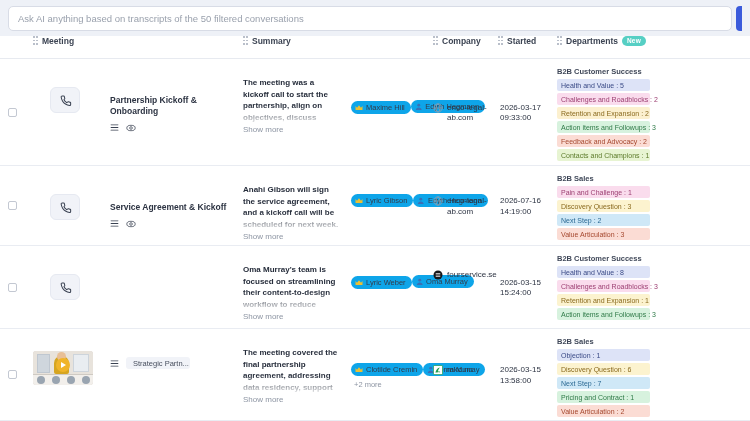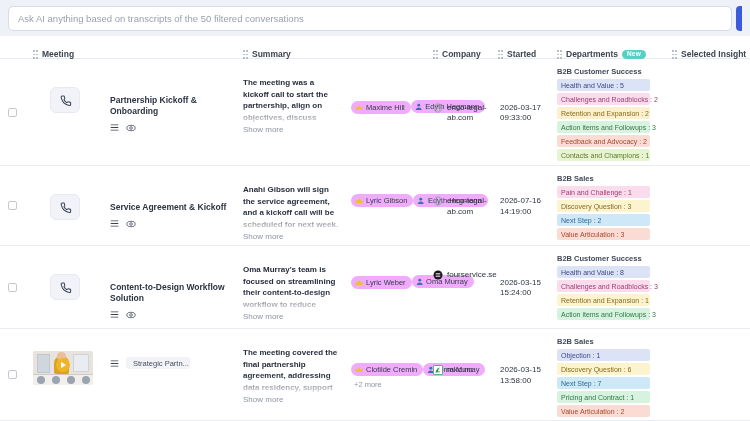--- a/index.html
+++ b/index.html
@@ -37,21 +37,21 @@
   }
 
   
   .thead {
     position: absolute; left: 0; top: 36px; width: 750px; height: 23px;
     background: #ffffff;
     border-bottom: 1px solid #e7eaf0;
   }
   .th {
     position: absolute; top: 0; height: 23px;
-    display: flex; align-items: flex-end; gap: 4px;
+    display: flex; align-items: flex-start; gap: 4px;
     font-size: 8.5px; color: #3c4453; font-weight: 600;
     white-space: nowrap;
   }
   .grip {
     display: inline-block; width: 5px; height: 9px;
     flex: 0 0 auto;
     background-image:
       radial-gradient(circle at 1px 1px, #b9bfca 0.9px, transparent 1px),
       radial-gradient(circle at 4px 1px, #b9bfca 0.9px, transparent 1px),
       radial-gradient(circle at 1px 4.5px, #b9bfca 0.9px, transparent 1px),
@@ -130,21 +130,21 @@
     font-size: 8px; line-height: 11.5px; color: #262d3b; font-weight: 600;
     width: 98px; max-height: 46px; overflow: hidden;
     -webkit-mask-image: linear-gradient(180deg,#000 62%,rgba(0,0,0,0.12) 100%);
     mask-image: linear-gradient(180deg,#000 62%,rgba(0,0,0,0.12) 100%);
   }
   .showmore { font-size: 8px; color: #8d95a3; margin-top: 2px; }
 
   
   .pchip {
     display:inline-flex; align-items:center; gap:3px;
-    background:#f0abfc; border-radius:9px; padding:2px 6px 2px 4px;
+    background:#0ea5e9; border-radius:9px; padding:2px 6px 2px 4px;
     font-size:7.5px; color:#343b49; white-space:nowrap; margin-bottom:4px;
     font-weight:500;
   }
   .pchip svg { display:block; flex:0 0 auto; }
   .pmore { font-size:7.5px; color:#8d95a3; padding-left:3px; }
 
   
   .comp { display:flex; align-items:flex-start; gap:4px; }
   .comp .cname { font-size:8px; color:#2c3342; line-height:10.5px; width:46px; }
   .favicon { width:10px;height:10px;flex:0 0 auto; margin-top:0px; }
@@ -182,24 +182,20 @@
       <span>Company</span>
     </div>
     <div class="th" style="left: 498px;">
       <span class="grip"></span>
       <span>Started</span>
     </div>
     <div class="th" style="left: 557px;">
       <span class="grip"></span>
       <span>Departments</span>
       <span class="badge-new">New</span>
-    </div>
-    <div class="th" style="left: 672px;">
-      <span class="grip"></span>
-      <span>Selected Insight</span>
     </div>
   </div>
 
 <div class="tbody" id="tbody">
     <div class="row" style="height: 107px;">
       <div class="cell" style="left:8px;top:48.5px">
         <div class="cb"></div>
       </div>
       <div class="cell" style="left:50px;top:28px">
         <div class="calltile">
@@ -333,38 +329,20 @@
     </div>
     <div class="row" style="height: 83px;">
       <div class="cell" style="left:8px;top:36.5px">
         <div class="cb"></div>
       </div>
       <div class="cell" style="left:50px;top:28px">
         <div class="calltile">
           <svg viewBox="0 0 24 24" fill="none" stroke="#3a4252" stroke-width="1.9" stroke-linecap="round" stroke-linejoin="round">
             <path d="M21.5 16.9v2.6a1.7 1.7 0 0 1-1.9 1.7 17.4 17.4 0 0 1-7.6-2.7 17 17 0 0 1-5.3-5.3A17.4 17.4 0 0 1 4 5.5 1.7 1.7 0 0 1 5.7 3.6h2.6a1.7 1.7 0 0 1 1.7 1.5c.1.9.3 1.7.6 2.5a1.7 1.7 0 0 1-.4 1.8L9.1 10.6a14 14 0 0 0 5.3 5.3l1.2-1.1a1.7 1.7 0 0 1 1.8-.4c.8.3 1.6.5 2.5.6a1.7 1.7 0 0 1 1.6 1.9z"></path>
           </svg>
-        </div>
-      </div>
-      <div class="cell" style="left:110px;top:36px;width:130px">
-        <div class="mtitle">Content-to-Design Workflow Solution</div>
-        <div class="micons">
-          <span>
-            <svg viewBox="0 0 16 16" width="9" height="9">
-              <rect x="1" y="2.5" width="14" height="1.5" rx=".7" fill="#3a4252"></rect>
-              <rect x="1" y="7.2" width="14" height="1.5" rx=".7" fill="#3a4252"></rect>
-              <rect x="1" y="11.9" width="14" height="1.5" rx=".7" fill="#3a4252"></rect>
-            </svg>
-          </span>
-          <span>
-            <svg viewBox="0 0 20 14" width="10" height="8">
-              <ellipse cx="10" cy="7" rx="8.4" ry="5.4" fill="none" stroke="#3a4252" stroke-width="1.5"></ellipse>
-              <circle cx="10" cy="7" r="2.6" fill="none" stroke="#3a4252" stroke-width="1.5"></circle>
-            </svg>
-          </span>
         </div>
       </div>
       <div class="cell summary" style="left:243px;top:18px">
         <div class="sumtext">Oma Murray's team is focused on streamlining their content-to-design workflow to reduce manual hand-offs and production</div>
         <div class="showmore">Show more</div>
       </div>
       <div class="cell" style="left:351px;top:25.5px"><div class="pchip">
           <svg viewBox="0 0 16 14" width="8" height="7">
             <path d="M1 4.2l3 3.2 4-5 4 5 3-3.2v6.6a1 1 0 0 1-1 1H2a1 1 0 0 1-1-1z" fill="#ecc033"></path>
           </svg>

